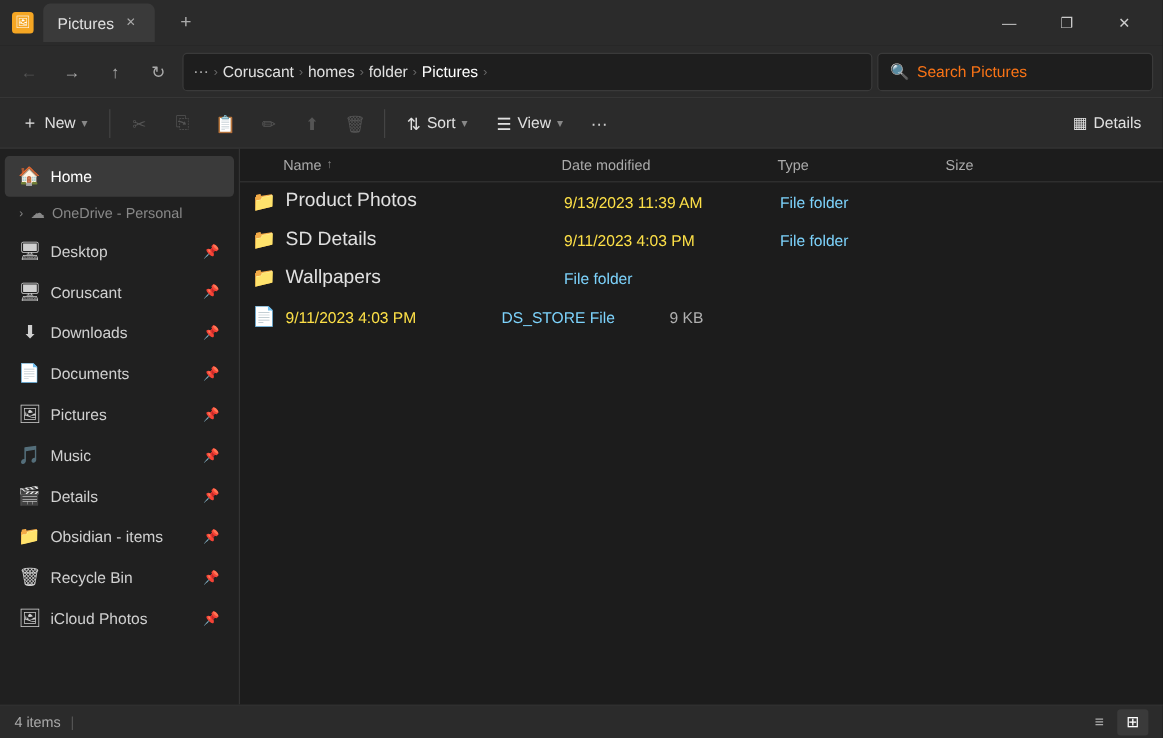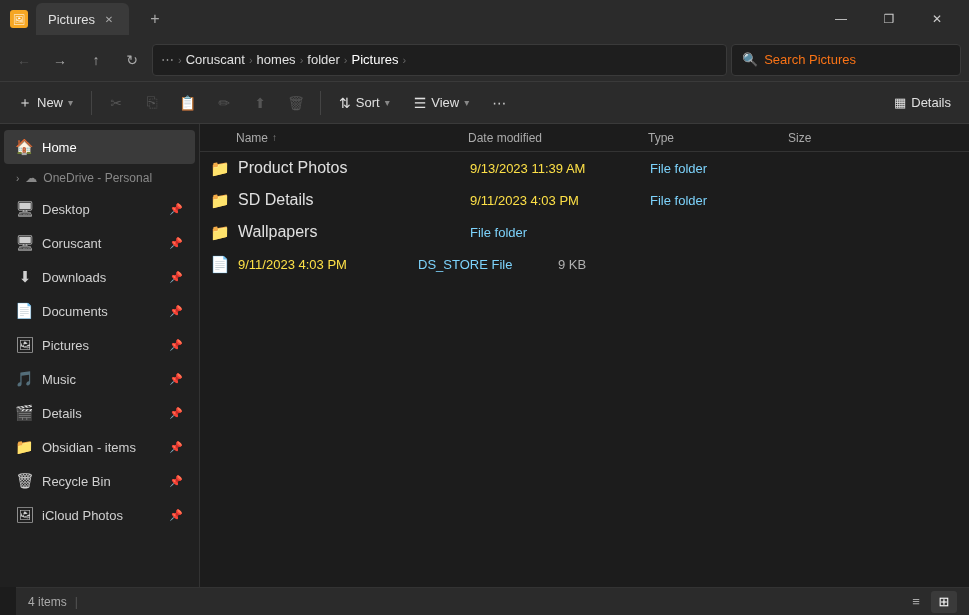--- a/index.html
+++ b/index.html
@@ -280,21 +280,20 @@
     .status-bar {
       height: 28px;
       background: #2b2b2b;
       border-top: 1px solid #333;
       display: flex;
       align-items: center;
       padding: 0 12px;
       font-size: 12px;
       color: #aaa;
       gap: 8px;
-      margin-left: 16px;
     }
     .status-sep { color: #555; }
     .view-toggle {
       margin-left: auto;
       display: flex;
       gap: 2px;
     }
     .view-btn {
       width: 26px; height: 22px;
       display: flex; align-items: center; justify-content: center;

